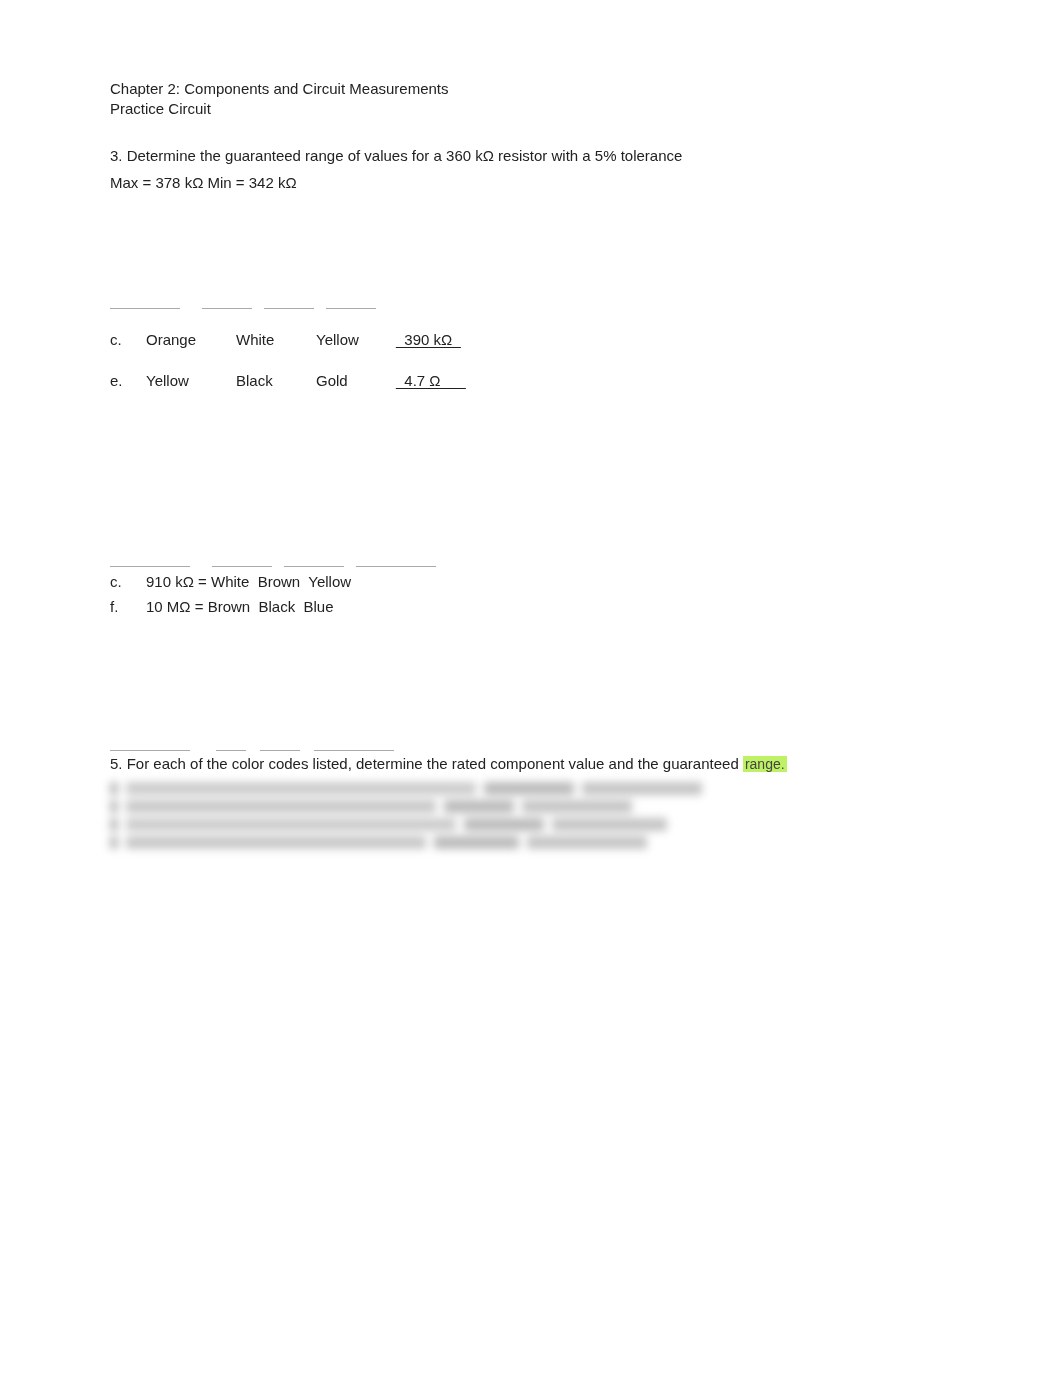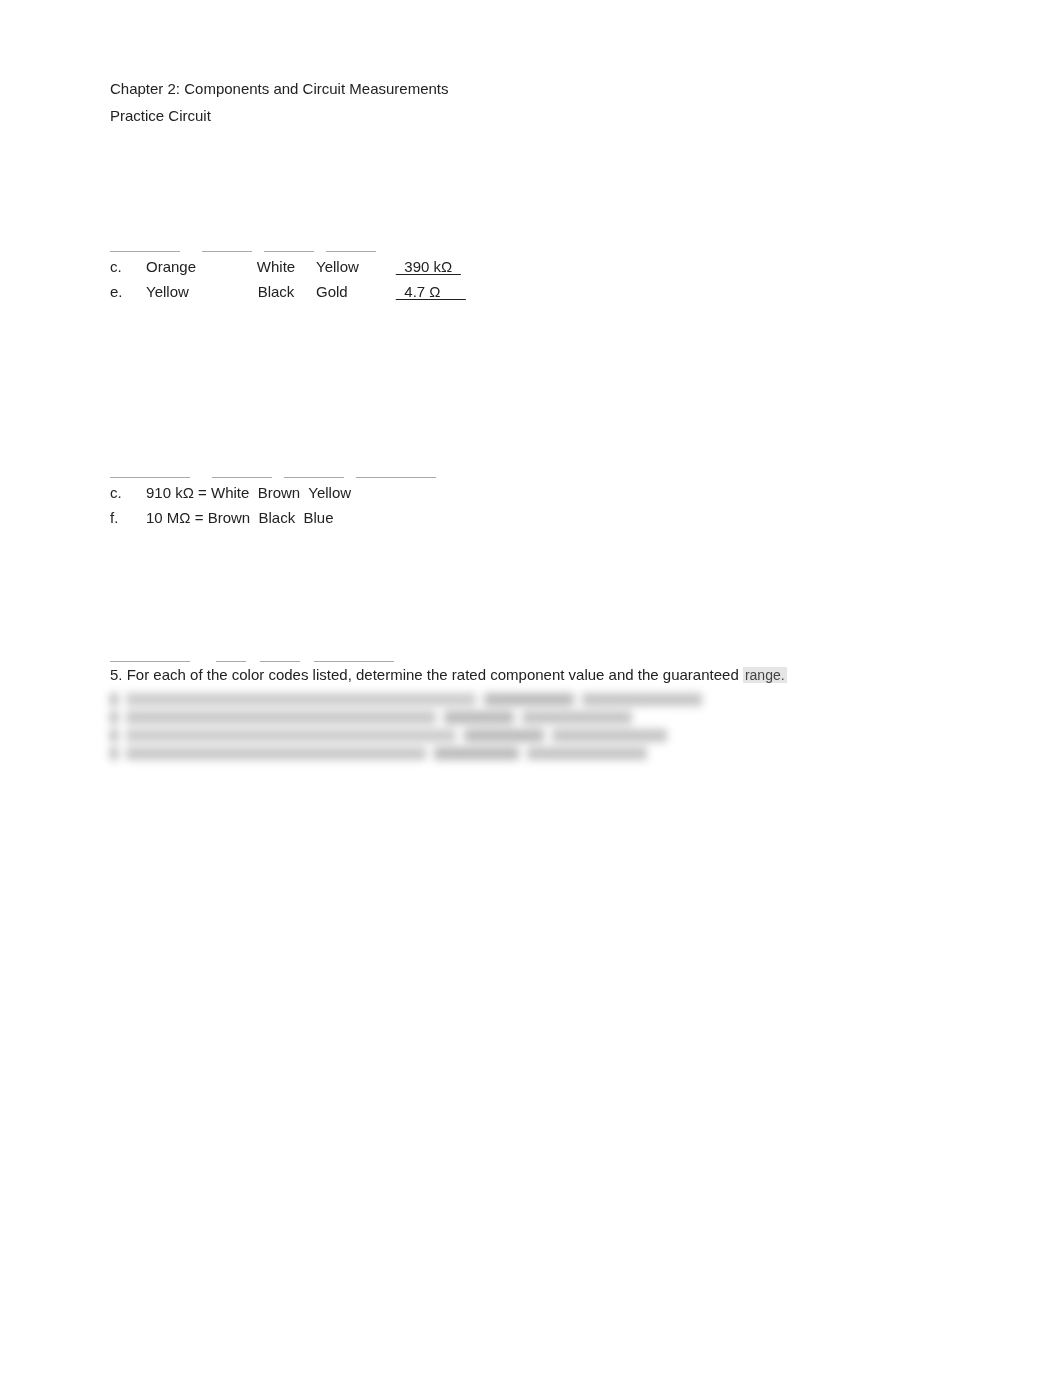--- a/index.html
+++ b/index.html
@@ -17,21 +17,21 @@
       min-height: 1377px;
       padding: 80px 110px 80px 110px;
     }
 
     .page-content {
       max-width: 860px;
     }
 
     .chapter-title {
       font-size: 15px;
-      margin-bottom: 10px;
+      margin-bottom: 3px;
       color: #222;
     }
 
     .section-title {
       font-size: 15px;
       margin-bottom: 30px;
       color: #222;
     }
 
     .problem-text {
@@ -55,25 +55,25 @@
       align-items: baseline;
     }
 
     .col-label {
       width: 30px;
       margin-right: 6px;
     }
 
     .col1 {
       width: 90px;
+      margin-top: 16px;
     }
 
     .col2 {
       width: 80px;
-      text-align: center;
     }
 
     .col3 {
       width: 80px;
     }
 
     .col4 {
       width: 140px;
     }
 
@@ -124,20 +124,24 @@
   </style>
 </head>
 <body>
 
 <div class="page-content">
 
   <div class="chapter-title">Chapter 2: Components and Circuit Measurements</div>
 
   <div class="section-title">Practice Circuit</div>
 
+  <div class="problem-block">
+    <div class="problem-text">3. Determine the guaranteed range of values for a 360 kΩ resistor with a 5% tolerance</div>
+    <div class="answer-line">Max = 378 kΩ    Min = 342 kΩ</div>
+  </div>
 
   <div class="problem-block">
 
     <div class="resistor-image-placeholder">
 
       <div class="underlines-container" style="position:absolute; bottom:0; left:0;">
         <div class="ul-seg" style="width:70px;"></div>
         <div class="ul-seg" style="width:50px; margin-left:10px;"></div>
         <div class="ul-seg" style="width:50px;"></div>
         <div class="ul-seg" style="width:50px;"></div>
@@ -191,21 +195,21 @@
       <div class="bu-seg" style="width:80px;"></div>
       <div class="bu-seg" style="width:30px; margin-left:12px;"></div>
       <div class="bu-seg" style="width:40px;"></div>
       <div class="bu-seg" style="width:80px;"></div>
     </div>
   </div>
 
   <div class="problem-block">
     <div class="problem-text">
       <span>5. For each of the color codes listed, determine the rated component value and the guaranteed</span>
-      <span style="background: #e5e5e5; color: #444; font-size: 14px; padding: 0 2px;">range.</span>
+      <span style="background: #bef264; color: #444; font-size: 14px; padding: 0 2px;">range.</span>
     </div>
 
     <div class="blurred-section">
       <div style="display:flex; gap: 8px; margin-bottom: 5px;">
         <span style="display:inline-block; width: 8px; height: 13px; background: #bbb; border-radius: 1px;"></span>
         <span style="display:inline-block; width: 350px; height: 13px; background: #ccc; border-radius: 1px;"></span>
         <span style="display:inline-block; width: 90px; height: 13px; background: #bbb; border-radius: 1px;"></span>
         <span style="display:inline-block; width: 120px; height: 13px; background: #c5c5c5; border-radius: 1px;"></span>
       </div>
       <div style="display:flex; gap: 8px; margin-bottom: 5px;">

